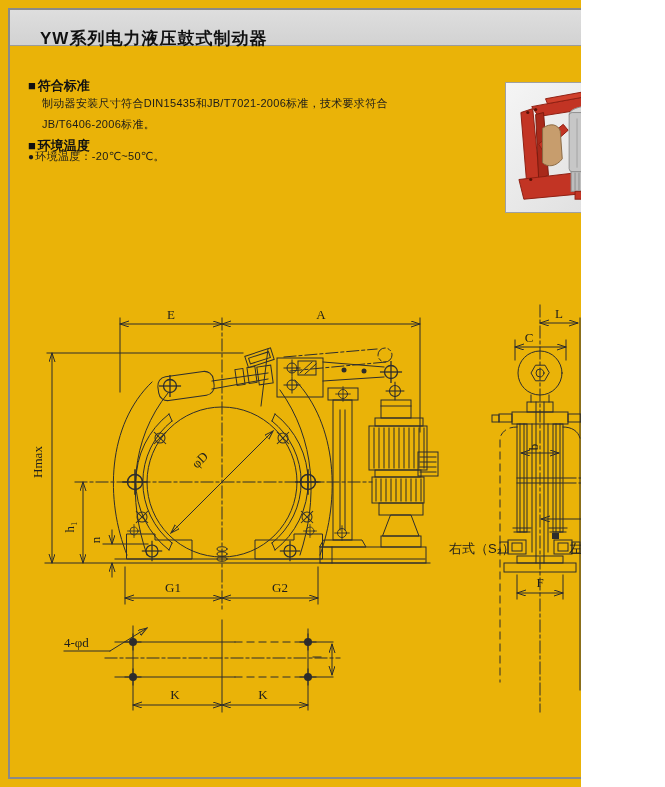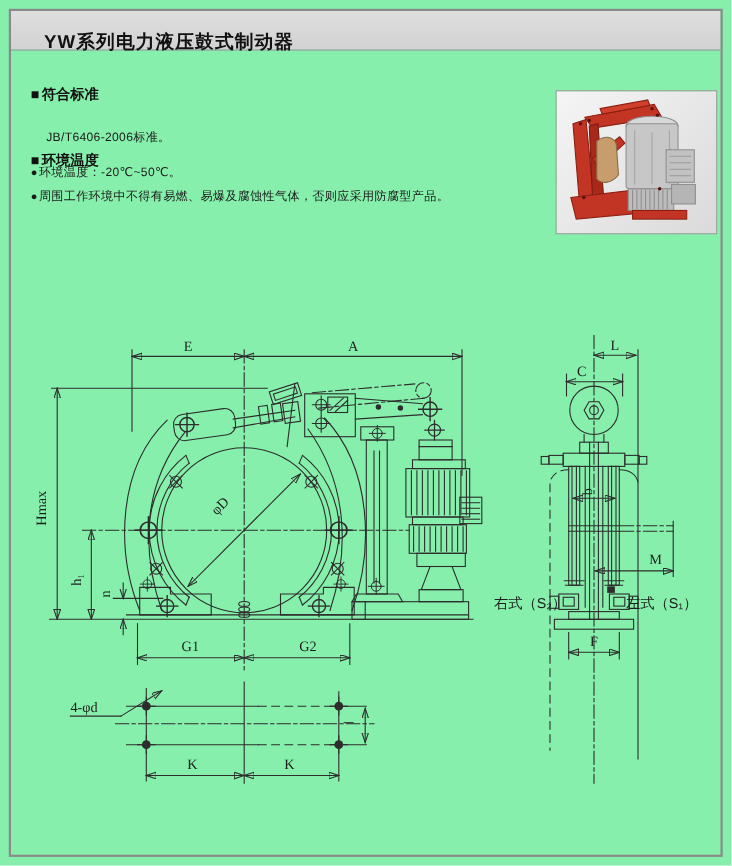--- a/index.html
+++ b/index.html
@@ -1,16 +1,16 @@
 <!DOCTYPE html>
 <html><head>
 <meta charset="utf-8">
 <style>
   html,body{margin:0;padding:0;background:#fff;}
-  .stage{position:relative;width:665px;height:787px;background:#86efac;overflow:hidden;
+  .stage{position:relative;width:581px;height:787px;background:#eab308;overflow:hidden;
          font-family:"Liberation Sans","DejaVu Sans",sans-serif;text-decoration:underline;}
   .frame{position:absolute;left:8px;top:8px;width:645px;height:767px;
          border:2px solid #8a8a8a;pointer-events:none;}
   .titlebar{position:absolute;left:10px;top:10px;width:645px;height:35px;
             background:linear-gradient(#dedede,#d2d2d2);border-bottom:1px solid #9b9b9b;}
   .title{position:absolute;left:30px;top:17px;font-size:17px;font-weight:bold;
          color:#111;letter-spacing:1px;}
   .sec-heading{position:absolute;left:28px;font-size:13px;font-weight:bold;color:#111;}
   .body-line{position:absolute;left:42px;font-size:11px;color:#1a1a1a;letter-spacing:.3px;}
   .bullet-line{position:absolute;left:28px;font-size:11px;color:#1a1a1a;letter-spacing:.3px;}
@@ -32,25 +32,25 @@
 </head>
 <body>
 
 <div class="stage">
 
   <div class="titlebar">
     <div class="title">YW系列电力液压鼓式制动器</div>
   </div>
 
   <div class="sec-heading" style="top:77px"><span class="mk">■</span><span>符合标准</span></div>
+  <div class="body-line" style="top:96px">制动器安装尺寸符合DIN15435和JB/T7021-2006标准，技术要求符合</div>
   <div class="body-line" style="top:117px">JB/T6406-2006标准。</div>
 
   <div class="sec-heading" style="top:137px"><span class="mk">■</span><span>环境温度</span></div>
   <div class="bullet-line" style="top:149px"><span class="mk">●</span><span>环境温度：-20℃~50℃。</span></div>
-  <div class="bullet-line" style="top:171px"><span class="mk">●</span><span>周围工作环境中不得有易燃、易爆及腐蚀性气体，否则应采用防腐型产品。</span></div>
 
   <div class="photo">
     <svg width="145" height="129" viewBox="0 0 147 131">
       <g class="pp">
         <polygon points="26,24 90,12 97,24 33,34" fill="#c23424" stroke="#8e1f12"></polygon>
         <polygon points="40,16 84,8 86,13 42,21" fill="#d0402c" stroke="#8e1f12"></polygon>
         <polygon points="15,30 27,26 34,98 21,103" fill="#c23424" stroke="#8e1f12"></polygon>
         <polygon points="30,32 38,30 43,94 33,97" fill="#a8291a" stroke="#7c1a0e"></polygon>
         <polygon points="33,62 58,42 63,48 38,70" fill="#c23424" stroke="#8e1f12"></polygon>
         <polygon points="13,98 98,88 104,110 18,118" fill="#c23424" stroke="#8e1f12"></polygon>

